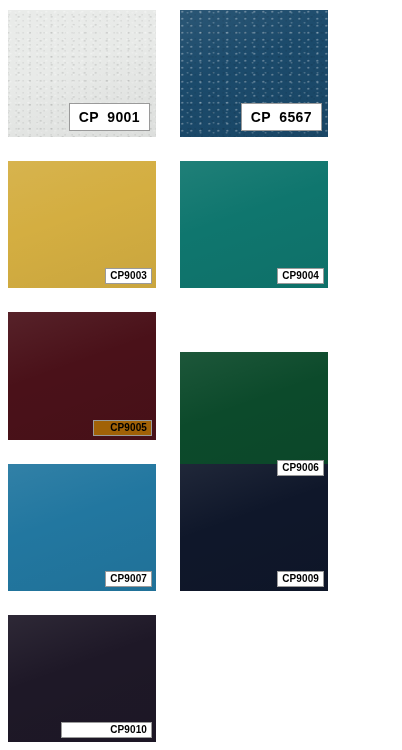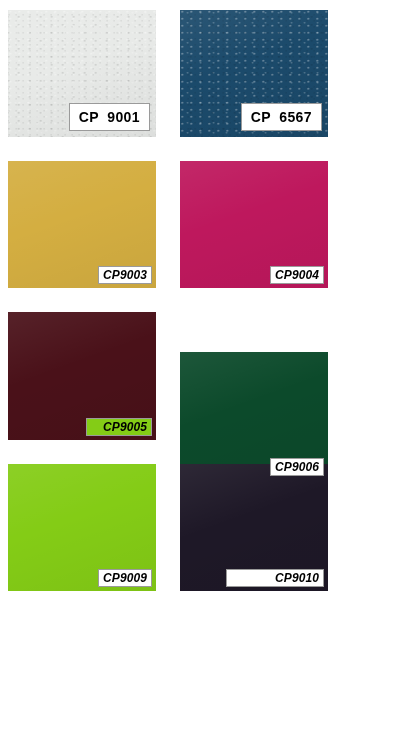--- a/index.html
+++ b/index.html
@@ -78,47 +78,49 @@
   .swatch-cell.label-lg .swatch-label {
     font-size: 14px;
     letter-spacing: 0.4px;
     padding: 6px 9px 6px 9px;
     right: 6px;
     bottom: 6px;
   }
 
   
   .swatch-cell.label-sm .swatch-label {
-    font-size: 12px;
+    font-size: 10px;
     letter-spacing: 0.1px;
     padding: 2px 4px 2px 4px;
-    font-style: italic;
   }
 </style>
 </head>
 <body>
 
 <div id="swatch-grid" style="background: rgb(255, 255, 255); grid-template-columns: repeat(2, 1fr); grid-template-rows: repeat(5, 1fr);">
     <div class="swatch-cell textured label-lg" style="background: rgb(232, 234, 232);">
       <span class="swatch-label" style="background: rgb(255, 255, 255); color: rgb(0, 0, 0); border-color: rgb(154, 154, 154);">CP  9001</span>
     </div>
     <div class="swatch-cell textured label-lg" style="background: rgb(27, 74, 107);">
       <span class="swatch-label" style="background: rgb(255, 255, 255); color: rgb(0, 0, 0); border-color: rgb(154, 154, 154);">CP  6567</span>
     </div>
     <div class="swatch-cell label-sm" style="background: rgb(212, 174, 65);">
       <span class="swatch-label" style="background: rgb(255, 255, 255); color: rgb(0, 0, 0); border-color: rgb(154, 154, 154);">CP9003</span>
     </div>
-    <div class="swatch-cell label-sm" style="background: #be185d;">
+    <div class="swatch-cell label-sm" style="background: #0f766e;">
       <span class="swatch-label" style="background: rgb(255, 255, 255); color: rgb(0, 0, 0); border-color: rgb(154, 154, 154);">CP9004</span>
     </div>
     <div class="swatch-cell label-sm" style="background: rgb(74, 17, 25);">
-      <span class="swatch-label" style="background: #84cc16; color: rgb(0, 0, 0); border-color: rgb(154, 154, 154); padding-left: 16px;">CP9005</span>
+      <span class="swatch-label" style="background: #a16207; color: rgb(0, 0, 0); border-color: rgb(154, 154, 154); padding-left: 16px;">CP9005</span>
     </div>
     <div class="swatch-cell label-sm" style="background: rgb(12, 74, 43); margin-top: 40px;">
       <span class="swatch-label" style="background: rgb(255, 255, 255); color: rgb(0, 0, 0); border-color: rgb(154, 154, 154);">CP9006</span>
     </div>
-    <div class="swatch-cell label-sm" style="background: #84cc16;">
+    <div class="swatch-cell label-sm" style="background: rgb(34, 119, 160);">
+      <span class="swatch-label" style="background: rgb(255, 255, 255); color: rgb(0, 0, 0); border-color: rgb(154, 154, 154);">CP9007</span>
+    </div>
+    <div class="swatch-cell label-sm" style="background: #0f172a;">
       <span class="swatch-label" style="background: rgb(255, 255, 255); color: rgb(0, 0, 0); border-color: rgb(154, 154, 154);">CP9009</span>
     </div>
     <div class="swatch-cell label-sm" style="background: rgb(30, 24, 39);">
       <span class="swatch-label" style="background: rgb(255, 255, 255); color: rgb(0, 0, 0); border-color: rgb(154, 154, 154); padding-left: 48px;">CP9010</span>
     </div>
   </div>
 
 </body></html>

